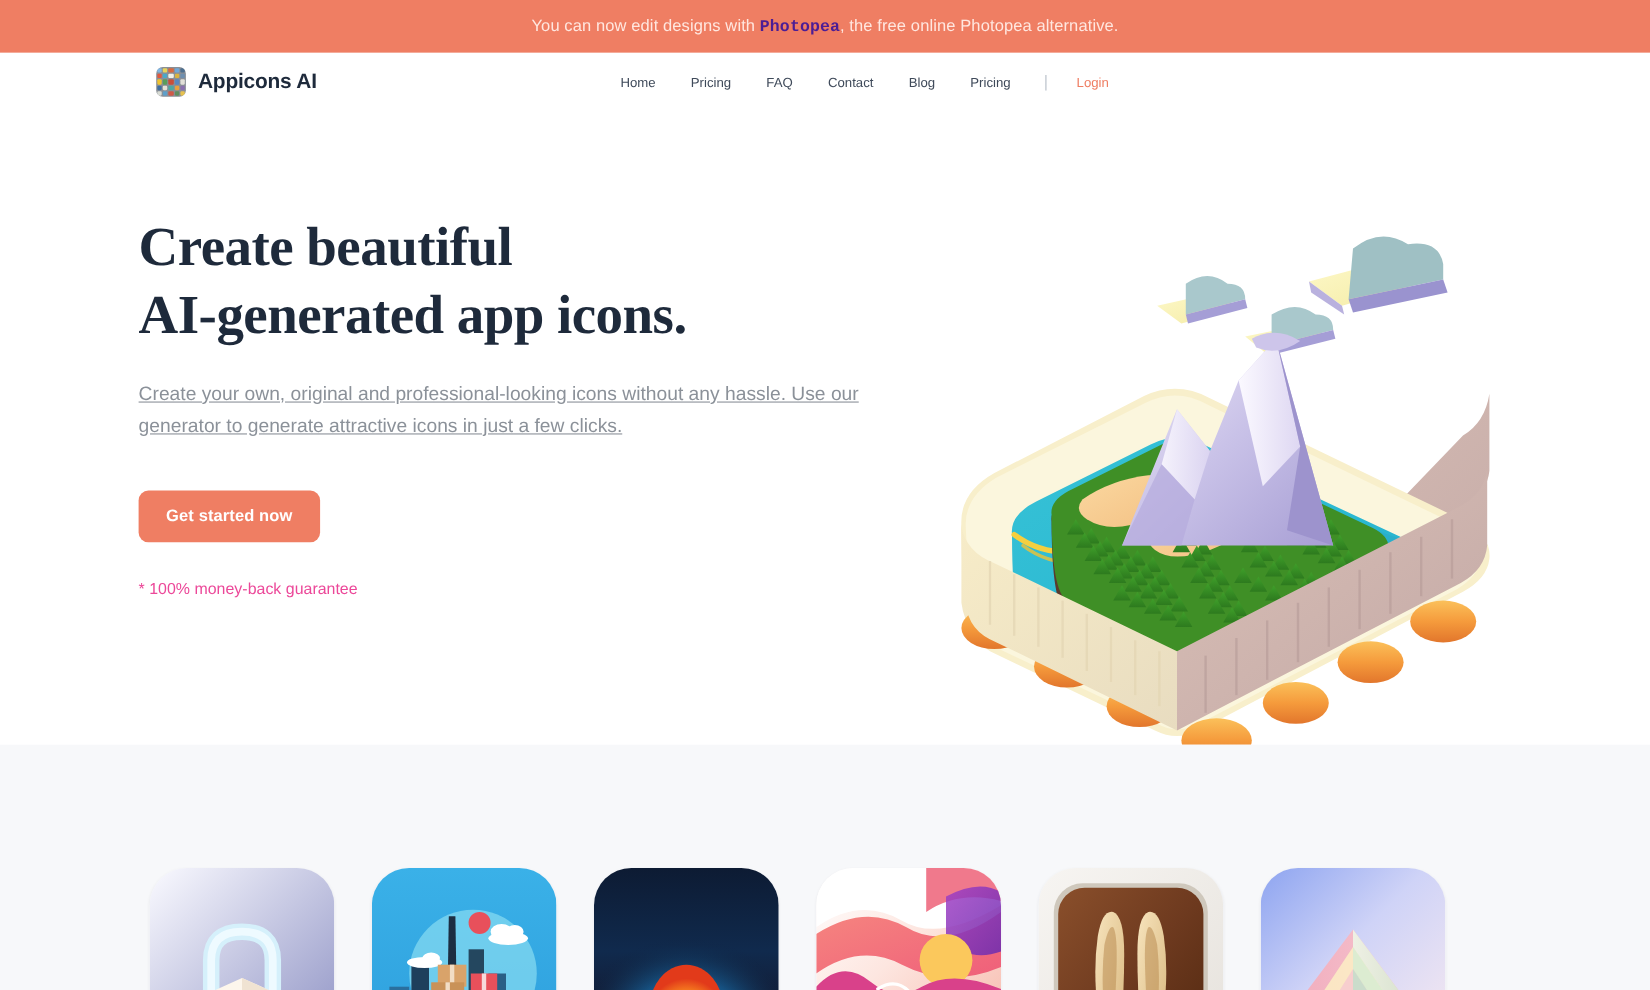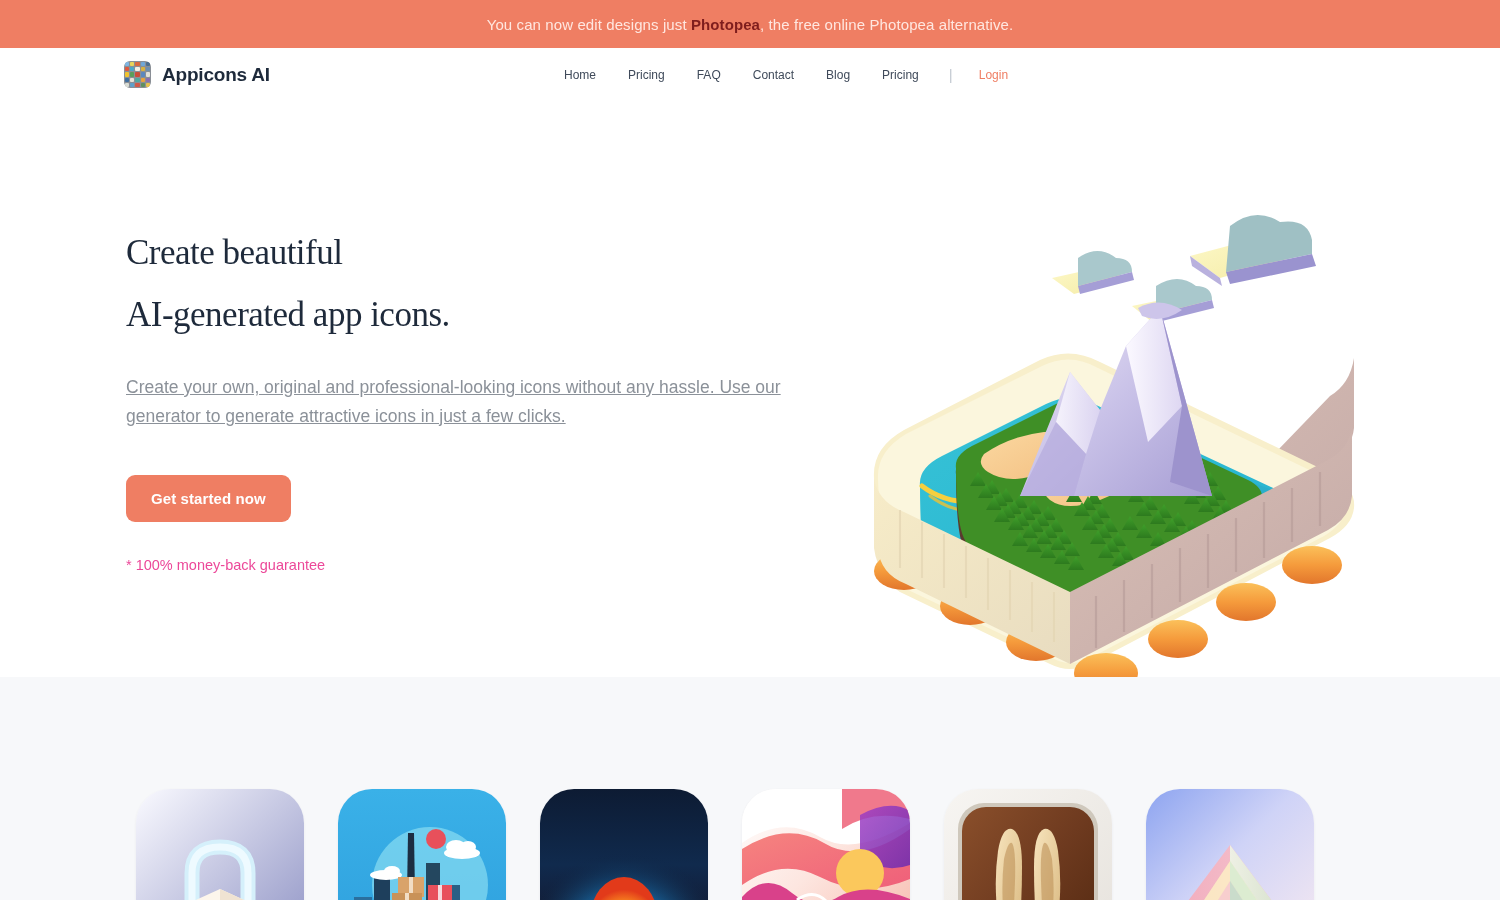--- a/index.html
+++ b/index.html
@@ -22,36 +22,37 @@
     justify-content: center;
     width: 100%;
   }
   .promo-text {
     color: #ffe7e0;
     font-size: 15px;
     letter-spacing: 0.1px;
     white-space: nowrap;
   }
   .promo-text .promo-strong {
-    color: #7f1d1d;
+    color: #4c1d95;
     font-weight: bold;
+    font-family: Liberation Mono, monospace;
   }
 
   
   .site-header {
     height: 53px;
     width: 100%;
     display: flex;
     align-items: center;
     position: relative;
     background: #fff;
   }
   .brand {
     position: absolute;
-    left: 124px;
+    left: 142px;
     top: 0;
     height: 53px;
     display: flex;
     align-items: center;
     gap: 11px;
     text-decoration: none;
   }
   .brand-logo {
     width: 27px;
     height: 27px;
@@ -105,26 +106,25 @@
     overflow: hidden;
   }
   .hero-copy {
     position: absolute;
     left: 126px;
     top: 92px;
     width: 700px;
   }
   .hero-title {
     font-family: "Liberation Serif", serif;
-    font-weight: normal;
-    font-size: 35px;
+    font-weight: bold;
+    font-size: 50px;
     line-height: 62px;
     color: #1e2a3b;
     letter-spacing: -0.5px;
-    margin-top: 29px;
   }
   .hero-sub {
     margin-top: 27px;
     width: 655px;
     font-size: 17.5px;
     line-height: 28.5px;
     color: #8b9199;
     text-decoration: underline;
   }
   .cta-button {
@@ -183,21 +183,21 @@
     box-shadow: 0 1px 3px rgba(30,42,59,0.06);
     cursor: pointer;
   }
   .icon-card svg { display: block; width: 100%; height: 100%; }
 </style>
 </head>
 <body>
 
 <div class="promo-banner">
   <div class="promo-text">
-    <span>You can now edit designs just </span><a class="promo-strong" href="#" style="text-decoration:none">Photopea</a><span>, the free online Photopea alternative.</span>
+    <span>You can now edit designs with </span><a class="promo-strong" href="#" style="text-decoration:none">Photopea</a><span>, the free online Photopea alternative.</span>
   </div>
 </div>
 
 <header class="site-header">
 
   <a class="brand" href="#">
     <span class="brand-logo">
       <i style="background:#7fb6e3"></i>
         <i style="background:#e8d45a"></i>
         <i style="background:#d8693f"></i>

